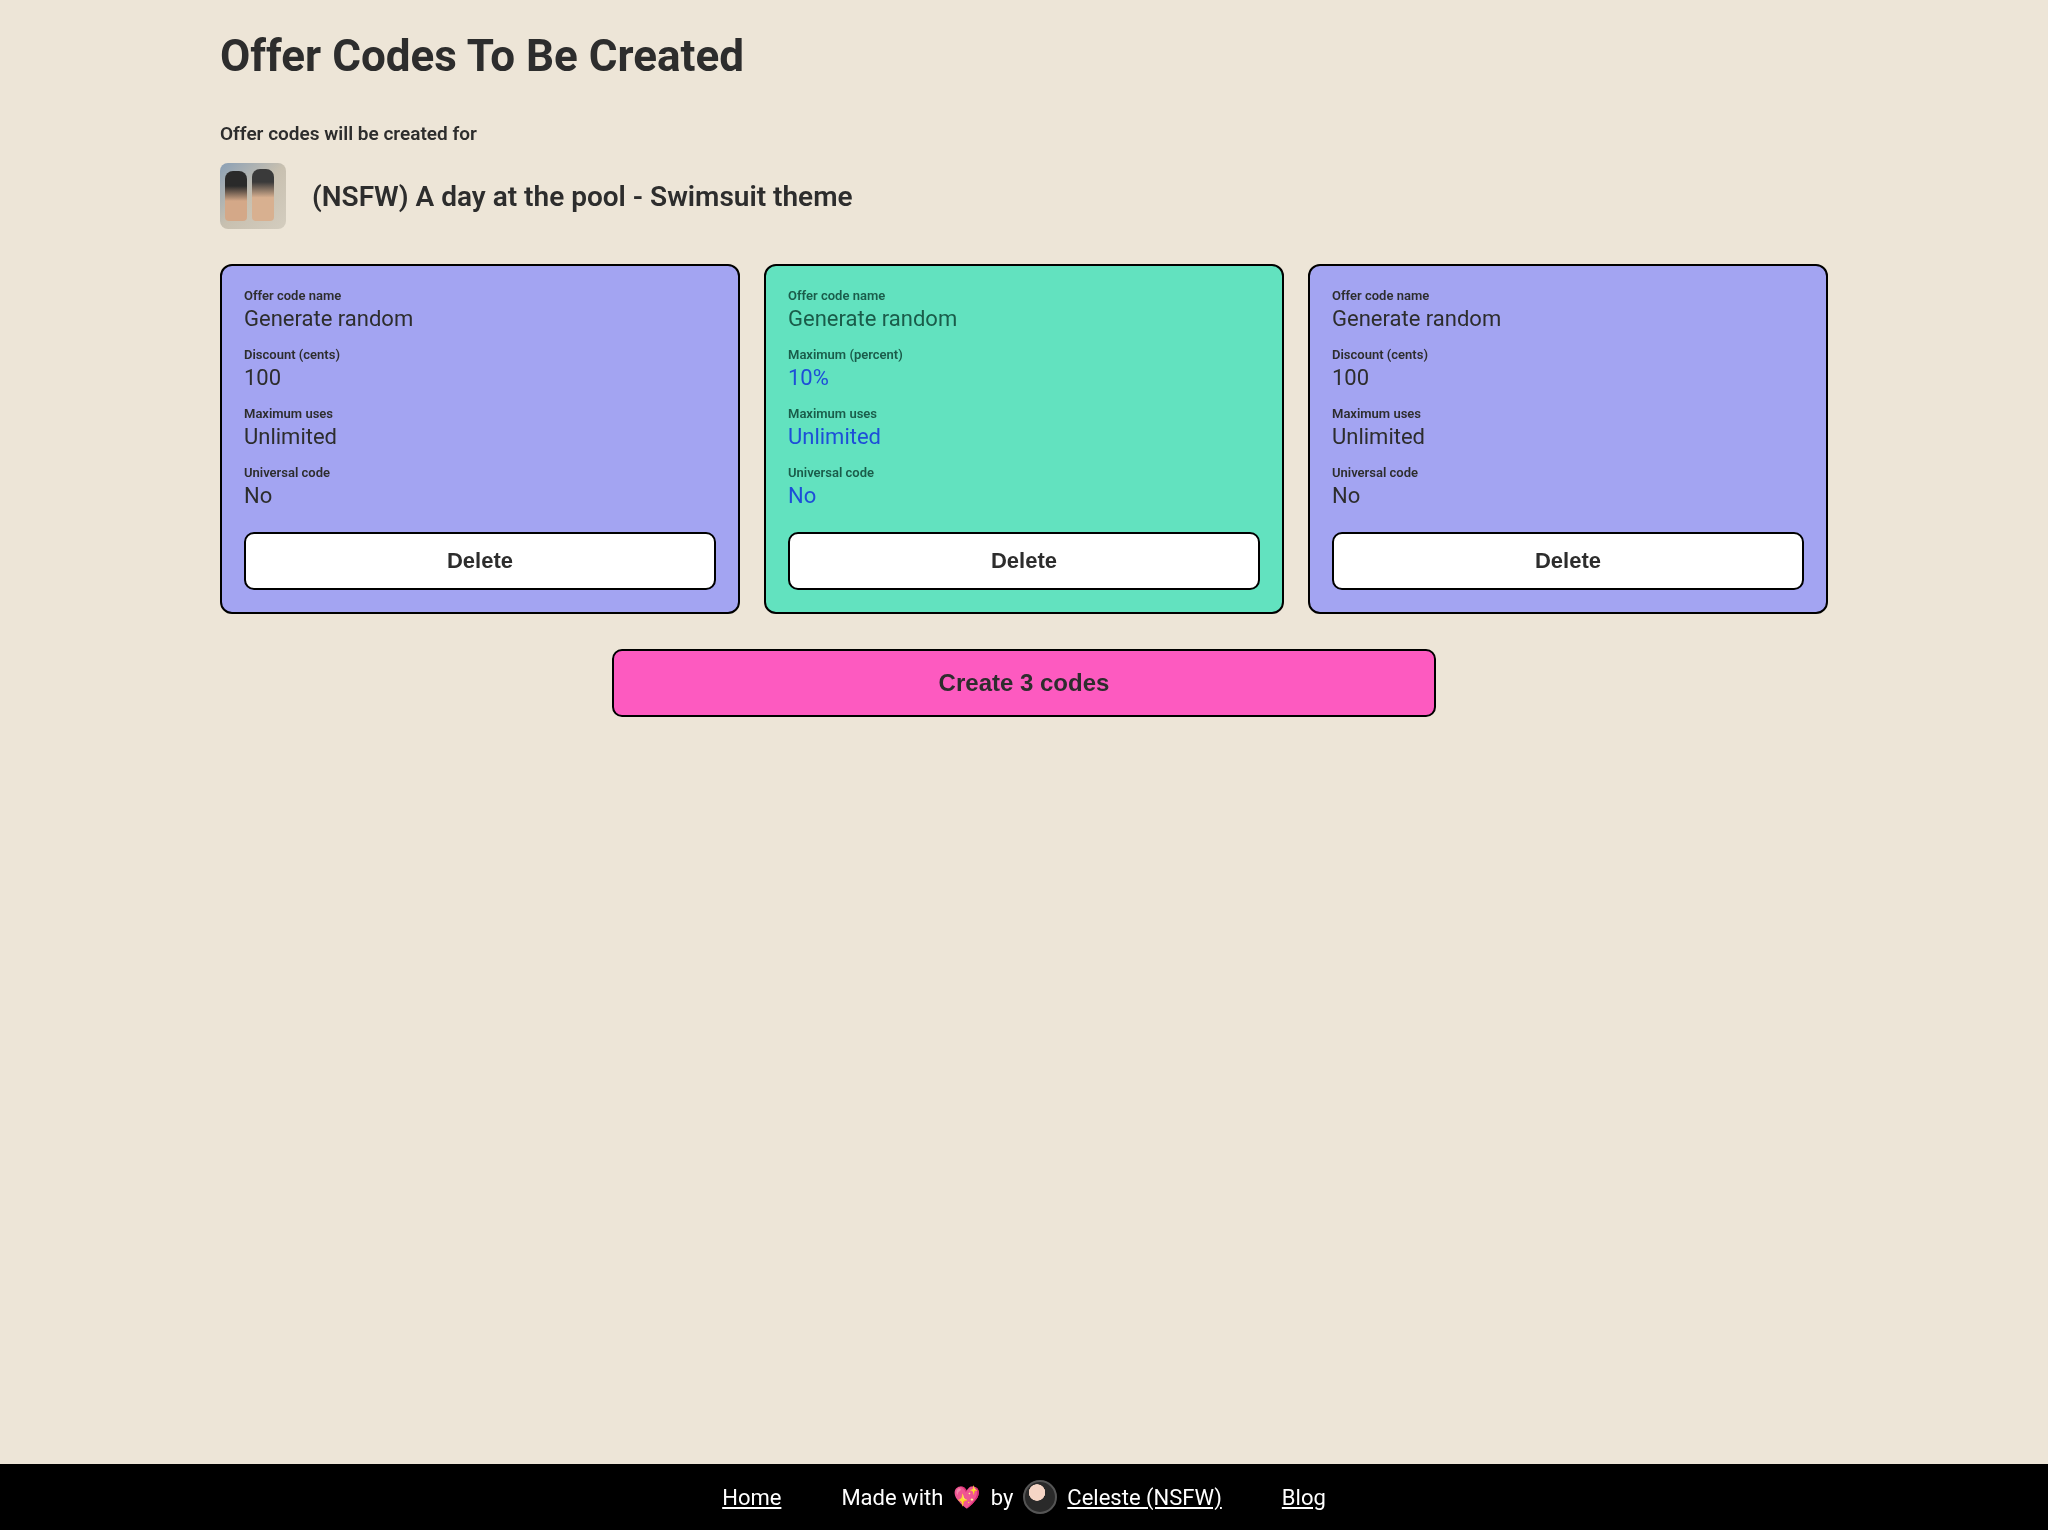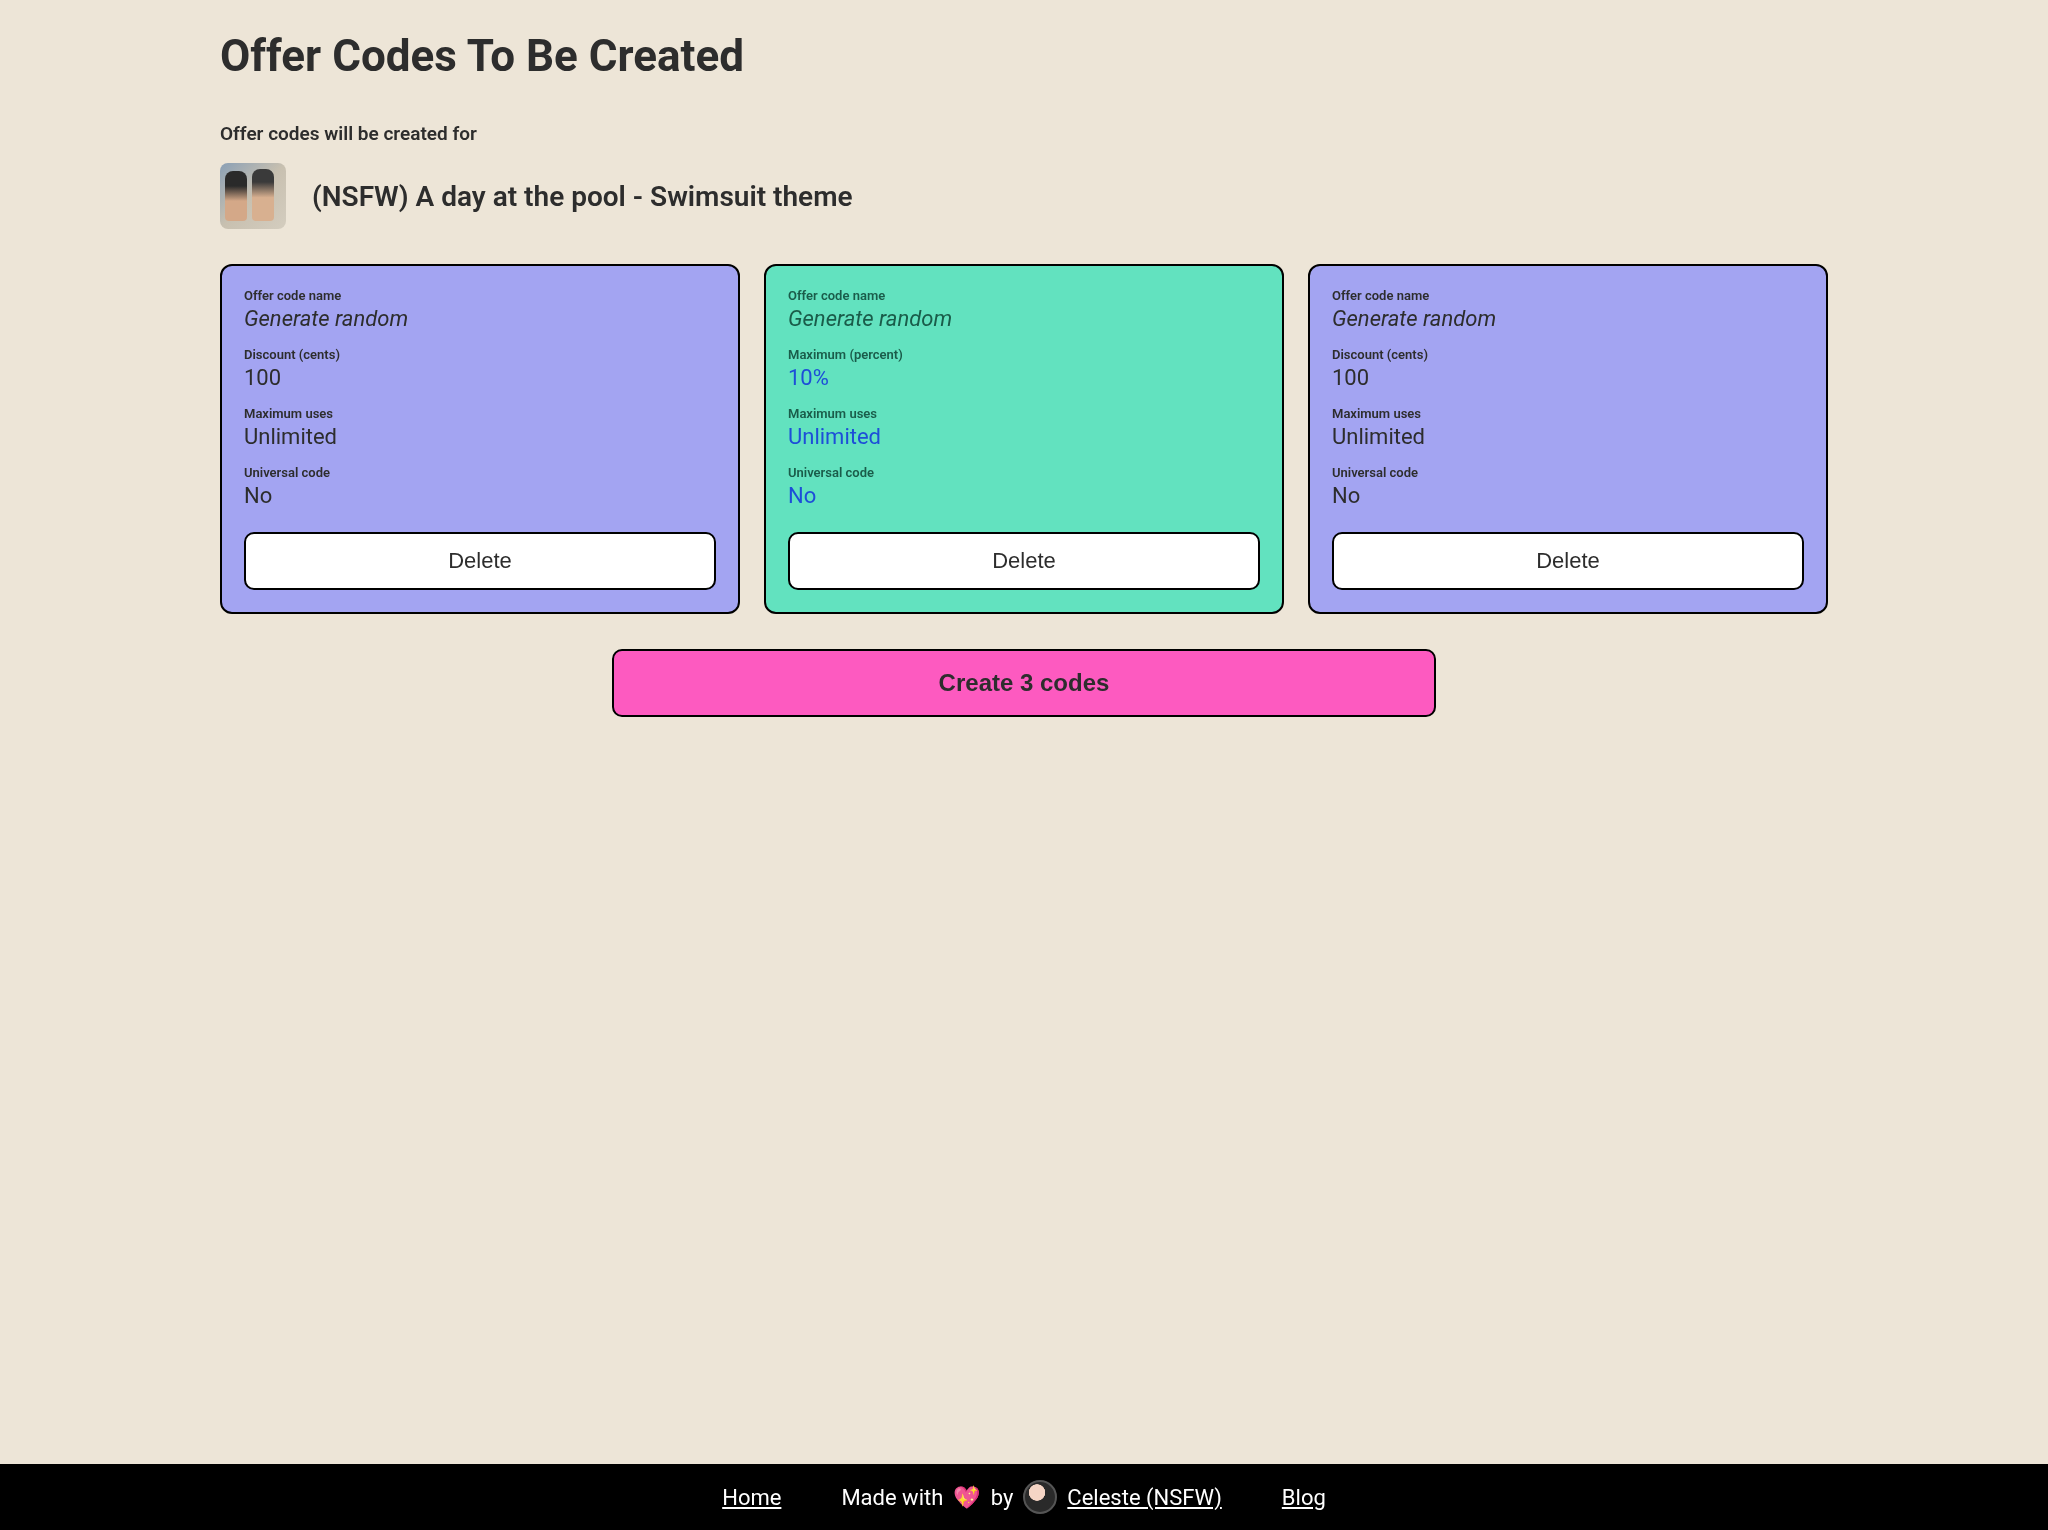--- a/index.html
+++ b/index.html
@@ -126,36 +126,35 @@
     
     .card-purple .field-value {
       color: #2d2d2d;
     }
     
     .card-teal .field-value {
       color: #1d4ed8;
     }
     
     .field-value-italic {
-      font-style: italic;
       color: #4a4a4a;
     }
     
     .card-teal .field-value-italic {
       color: #1a5c4a;
     }
     
     .delete-btn {
       width: 100%;
       padding: 14px;
       background-color: #fff;
       border: 2px solid #000;
       border-radius: 10px;
       font-size: 22px;
-      font-weight: 400;
+      font-weight: 700;
       color: #2d2d2d;
       cursor: pointer;
       margin-top: 8px;
     }
     
     .create-btn-wrapper {
       display: flex;
       justify-content: center;
     }
     

